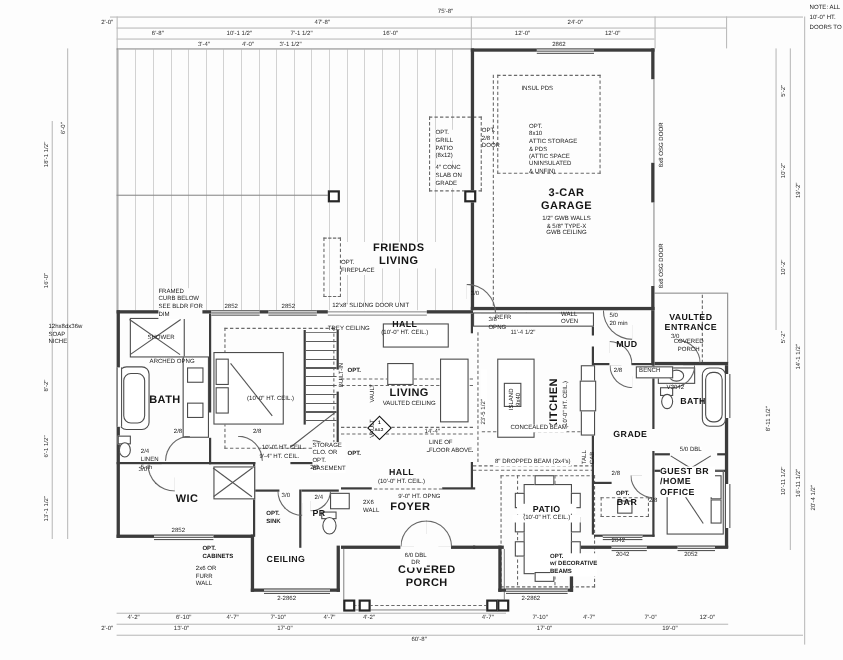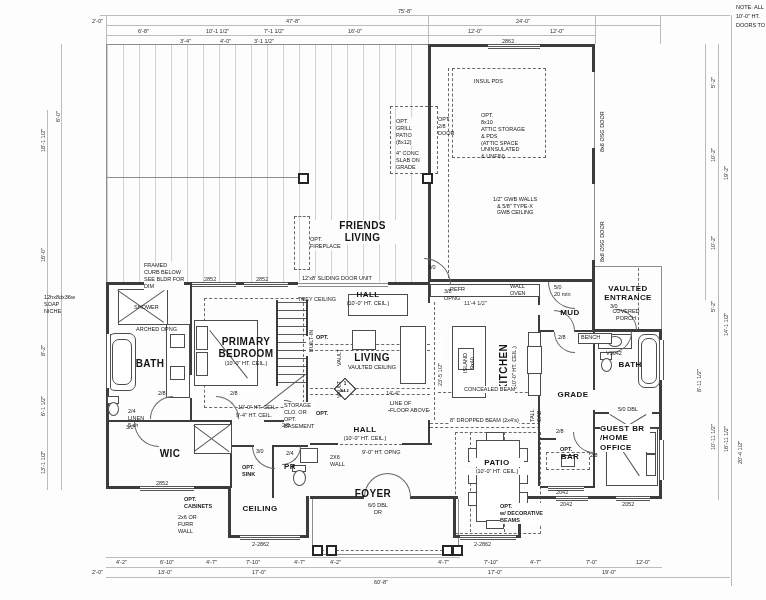--- a/index.html
+++ b/index.html
@@ -240,33 +240,35 @@
   <div class="arcD" style="left:611px;top:332px;width:20px;height:20px"></div>
   <div class="arcB" style="left:616px;top:309px;width:20px;height:20px"></div>
   <div class="arcC" style="left:573px;top:432px;width:20px;height:20px"></div>
   <div class="arcA" style="left:150px;top:396px;width:22px;height:22px"></div>
   <div class="arcB" style="left:216px;top:396px;width:22px;height:22px"></div>
   <div class="arcC" style="left:134px;top:422px;width:24px;height:24px"></div>
   <div class="arcC" style="left:252px;top:446px;width:22px;height:22px"></div>
   <div class="arcD" style="left:282px;top:446px;width:18px;height:18px"></div>
   <div class="arcB" style="left:284px;top:400px;width:18px;height:18px"></div>
 
+  <div class="lbl room" style="left:475px;top:170px;width:80px">3-CAR
+GARAGE</div>
   <div class="rs" style="left:475px;top:196px;width:80px">1/2" GWB WALLS
 &amp; 5/8" TYPE-X
 GWB CEILING</div>
   <div class="lbl room" style="left:315px;top:220px;width:95px;background:#fdfdfd">FRIENDS
 LIVING</div>
-  <div class="lbl room" style="left:200px;top:336px;width:92px">PRIMARY
-BEDROOM</div>
   <div class="rs" style="left:200px;top:360px;width:92px">(10'-0" HT. CEIL.)</div>
   <div class="lbl room" style="left:128px;top:358px;width:44px">BATH</div>
   <div class="lbl room" style="left:150px;top:448px;width:40px">WIC</div>
   <div class="lbl room sm" style="left:232px;top:504px;width:56px">CEILING</div>
   <div class="lbl room sm" style="left:280px;top:462px;width:20px">PR</div>
-  <div class="lbl room" style="left:348px;top:488px;width:50px">FOYER</div>
+  <div class="lbl room" style="left:348px;top:456px;width:50px">FOYER</div>
+  <div class="lbl room" style="left:348px;top:513px;width:80px">COVERED
+PORCH</div>
   <div class="lbl room sm" style="left:348px;top:290px;width:40px">HALL</div>
   <div class="rs" style="left:338px;top:300px;width:60px">(10'-0" HT. CEIL.)</div>
   <div class="lbl room sm" style="left:345px;top:425px;width:40px">HALL</div>
   <div class="rs" style="left:335px;top:435px;width:60px">(10'-0" HT. CEIL.)</div>
   <div class="lbl room" style="left:342px;top:352px;width:60px">LIVING</div>
   <div class="rs" style="left:342px;top:364px;width:60px">VAULTED CEILING</div>
   <div class="lbl room vtxt" style="left:498px;top:332px;height:70px">KITCHEN</div>
   <div class="rs vtxt" style="left:511px;top:336px;height:64px">(10'-0" HT. CEIL.)</div>
   <div class="rs vtxt" style="left:462px;top:338px;height:50px">ISLAND
 9x40</div>

